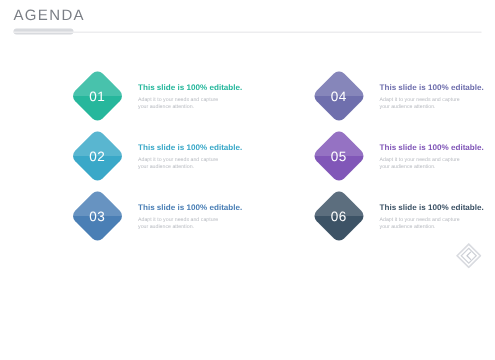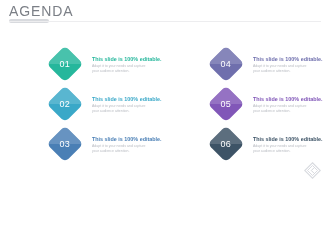--- a/index.html
+++ b/index.html
@@ -16,21 +16,21 @@
   }
 
   
   .slide-header {
     position: absolute;
     left: 9px;
     top: 6px;
     width: 312px;
   }
   .slide-title {
-    font-size: 14px;
+    font-size: 10px;
     letter-spacing: 0.9px;
     color: #7b7f86;
     font-weight: 400;
     line-height: 10px;
     white-space: nowrap;
   }
   .title-underline {
     margin-top: 3px;
     width: 40px;
     height: 4px;

